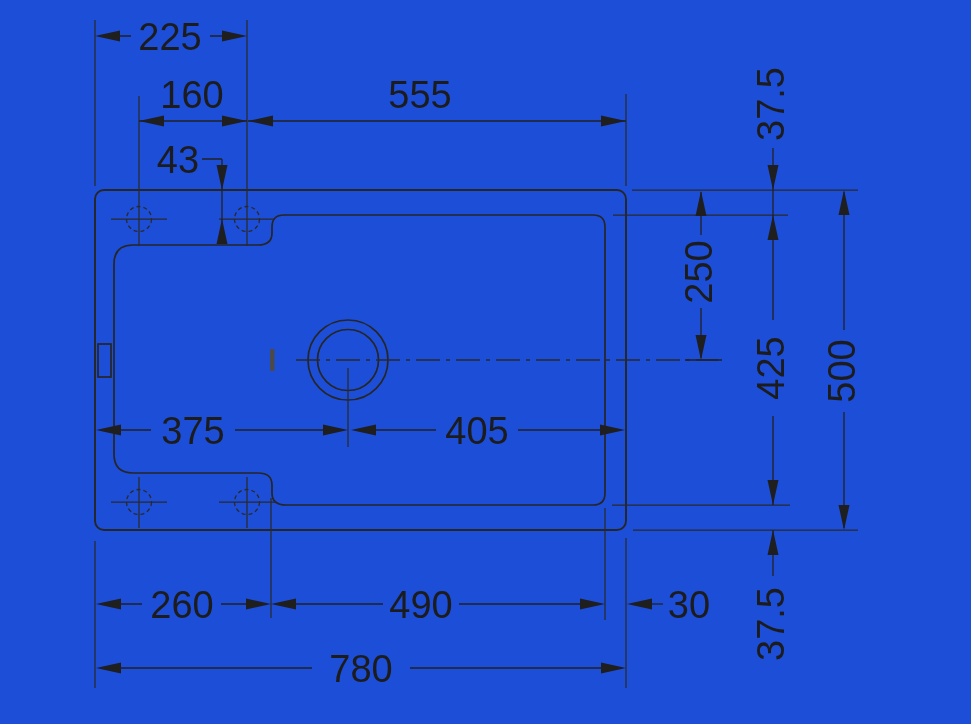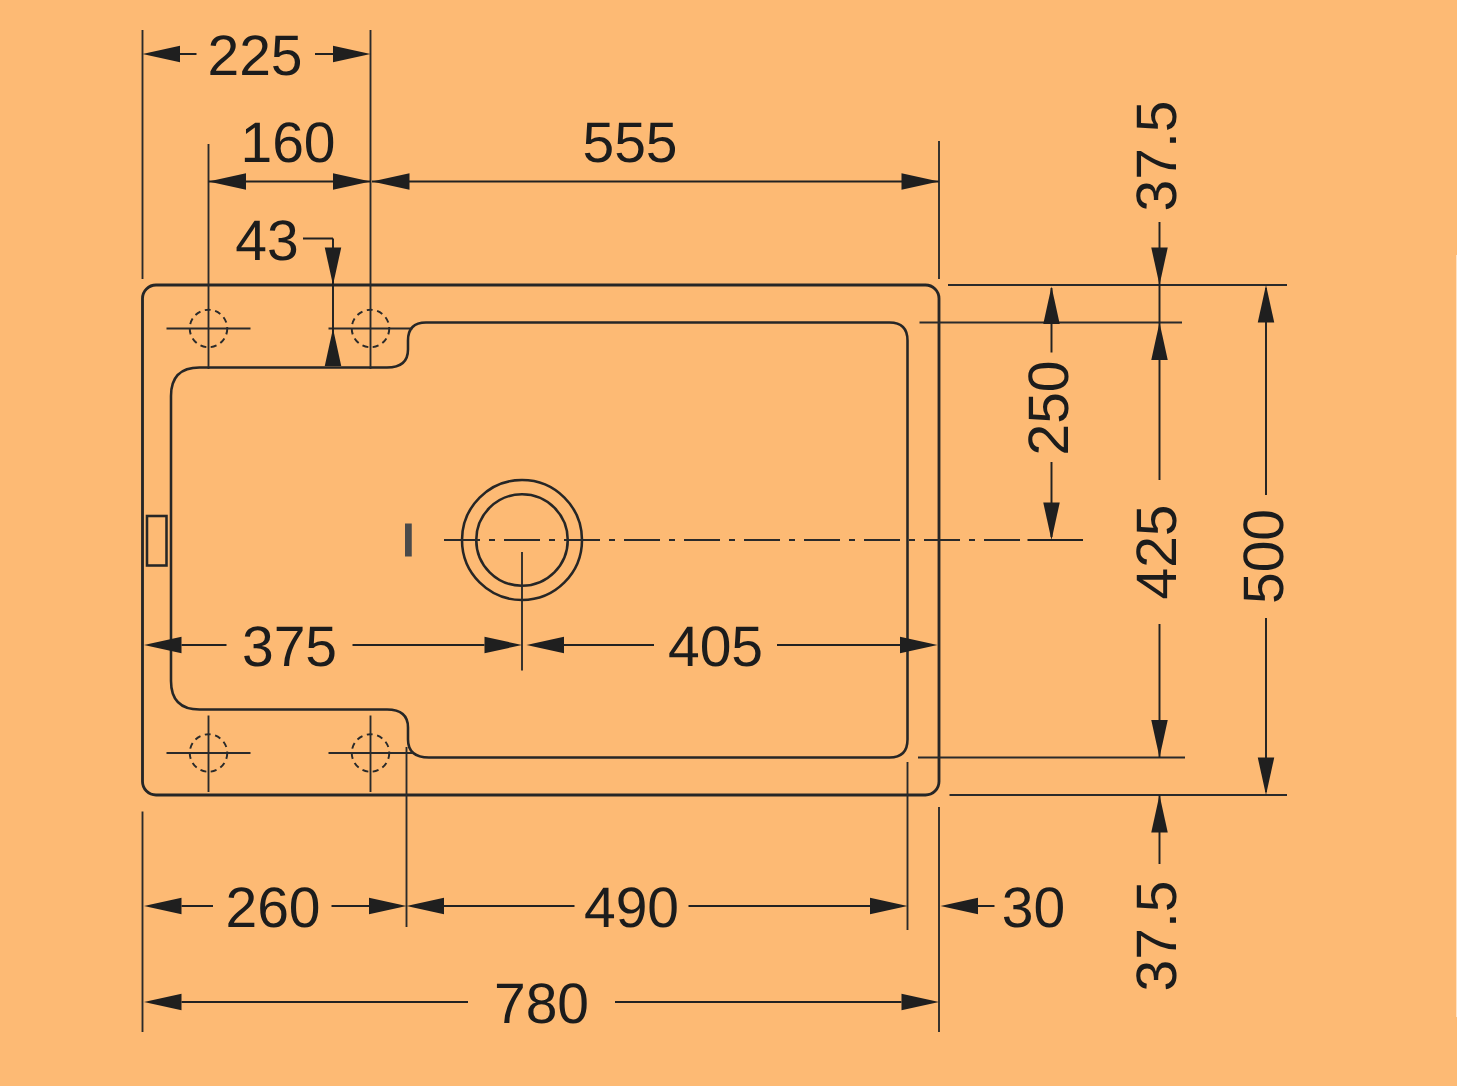--- a/index.html
+++ b/index.html
@@ -1,19 +1,19 @@
 <!DOCTYPE html>
 <html><head>
 <meta charset="utf-8">
 <style>
   html,body{margin:0;padding:0;background:#ffffff;}
   .stage{
     position:relative;
     width:971px;height:724px;
-    background:#fdba74;
+    background:#1d4ed8;
     font-family:"Liberation Sans", sans-serif;
     overflow:hidden;
   }
   svg{display:block;}
   text{
     font-family:"Liberation Sans", sans-serif;
     font-size:38px;
     fill:#1c1c1c;
     letter-spacing:0px;
   }

